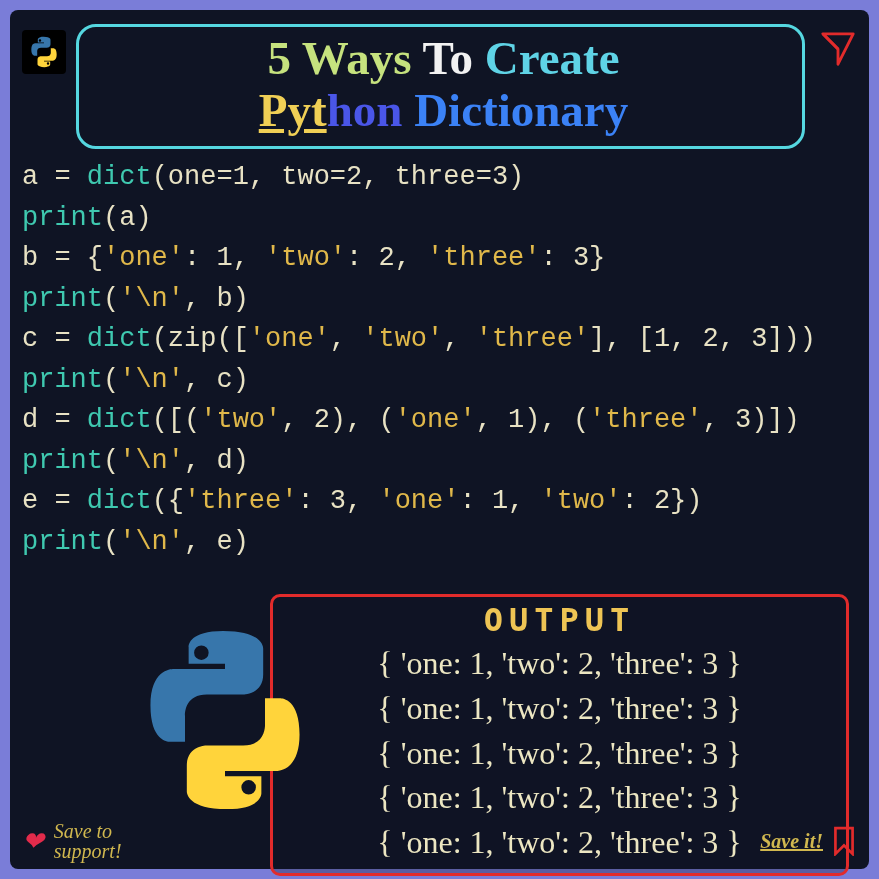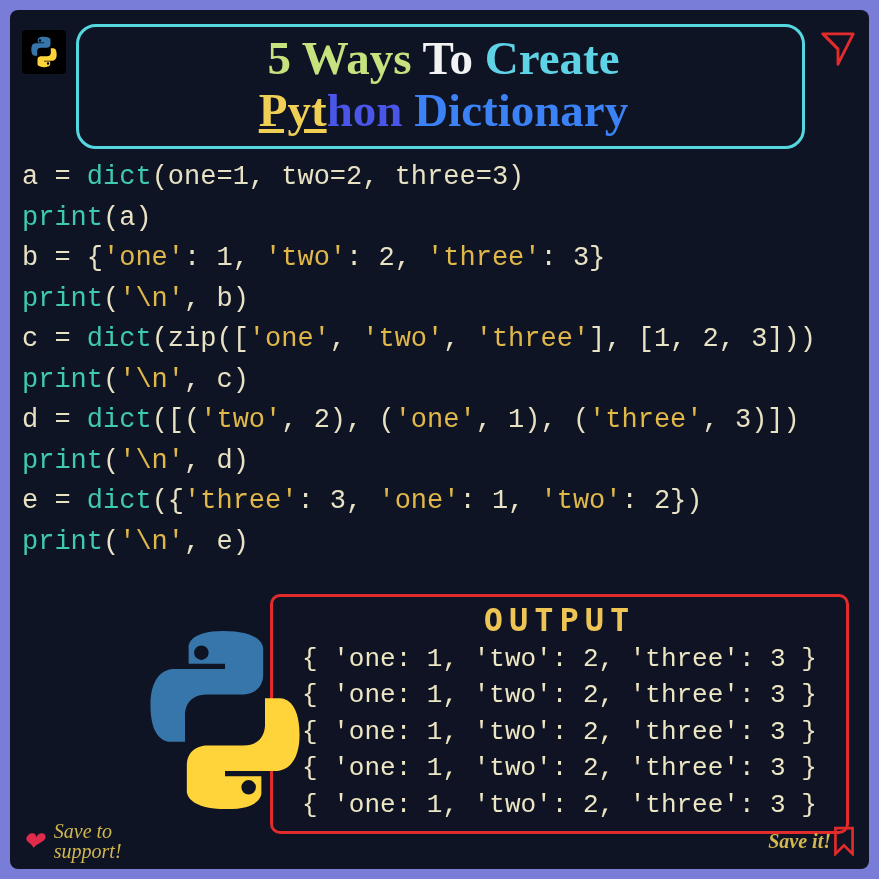--- a/index.html
+++ b/index.html
@@ -84,22 +84,22 @@
   .output-title {
     text-align: center;
     font-family: 'Consolas', monospace;
     font-size: 32px;
     font-weight: 700;
     letter-spacing: 6px;
     color: #eec454;
     margin-bottom: 2px;
   }
   .output-line {
-    font-family: Liberation Mono, monospace;
-    font-size: 26px;
+    font-family: Liberation Serif, serif;
+    font-size: 32px;
     color: #ece6c2;
     text-align: center;
     line-height: 1.4;
   }
 
   .big-python {
     position: absolute;
     left: 110px;
     top: 610px;
     width: 210px;
@@ -113,21 +113,21 @@
     display: flex;
     align-items: center;
     justify-content: space-between;
     font-family: Georgia, serif;
     color: #d1b84f;
     font-size: 20px;
     font-style: italic;
   }
   .footer .left { display: flex; align-items: center; gap: 10px; }
   .footer .left .txt { line-height: 1.0; }
-  .footer .right { display: flex; align-items: center; font-weight: 700; }
+  .footer .right { display: flex; align-items: center; gap: 8px; font-weight: 700; text-decoration: underline; }
   .heart { color: #e22b4b; font-size: 26px; }
   .bookmark-icon { width: 26px; height: 30px; }
 
 </style>
 </head>
 <body>
 
 <div class="frame">
 
   <div class="top-row">

